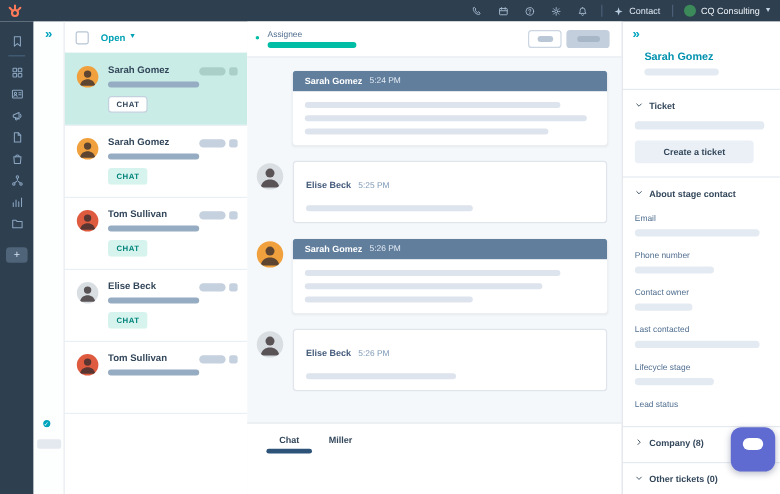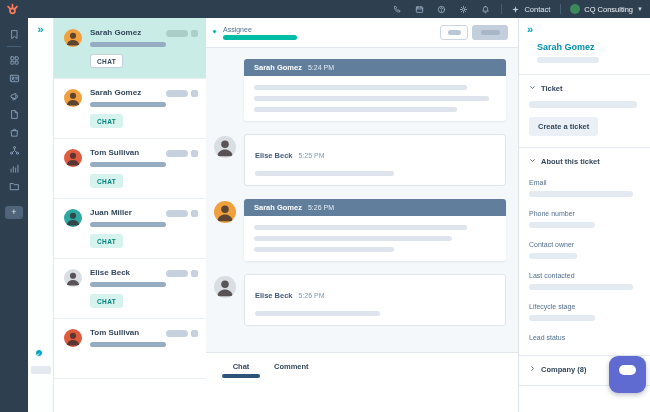--- a/index.html
+++ b/index.html
@@ -110,21 +110,21 @@
   #panel { width:132px; background:#fff; border-left:1px solid #dfe3eb; flex:0 0 132px; font-size:7.5px; position:relative; }
   .panel-expand { color:#00a4bd; font-size:11px; font-weight:bold; margin:5px 0 0 8px; cursor:pointer; line-height:12px; }
   .contact-row { display:flex; align-items:flex-start; margin-top:4px; padding:0 10px; }
   .contact-col { margin-left:8px; padding-top:3px; }
   .contact-name { color:#0091ae; font-size:9px; font-weight:bold; cursor:pointer; }
   .contact-bar { margin-top:5px; width:62px; height:6px; border-radius:3px; background:#e4eaf1; }
   .pdiv { height:1px; background:#e5eaf0; margin-top:11px; }
   .sec-head { display:flex; align-items:center; gap:5px; color:#33475b; font-weight:bold; font-size:7.5px; cursor:pointer; }
   .sec { padding:9px 10px 0; }
   .sec-bar { margin-top:8px; width:108px; height:7px; border-radius:3px; background:#e4eaf1; }
-  .btn-light { display:inline-block; margin-top:9px; background:#eaf0f6; border-radius:3px; padding:5px 9px;
+  .btn-light { display:inline-block; margin-top:9px; background:#eaf0f6; border-radius:3px; padding:5px 24px;
     color:#33475b; font-size:7.5px; font-weight:bold; cursor:pointer; }
   .field-label { margin-top:13px; font-size:7px; color:#516f90; }
   .field-bar { margin-top:5px; height:6px; border-radius:3px; background:#e4eaf1; }
 
   
   #widget { position:absolute; right:4px; bottom:19px; width:37px; height:37px; border-radius:9px;
     background:#5f6bd0; cursor:pointer; box-shadow:0 2px 5px rgba(40,50,90,.3); }
   #widget .w-inner { position:absolute; left:10px; top:9px; width:17px; height:10px; border-radius:5px; background:#fff; }
 </style>
 </head>
@@ -253,20 +253,27 @@
       </div>
 
     <div id="strip">
       <span class="expand">»</span>
       <div class="strip-spacer"></div>
       <span id="strip-avatar"><span class="avatar" style="width: 20px; height: 20px;"><span class="ph" style="background: rgb(224, 104, 75);"></span><span class="check">✓</span></span></span>
       <div class="strip-pill"></div>
     </div>
 
     <div id="convlist">
+      <div class="list-head">
+        <span class="checkbox"></span>
+        <span class="filter">
+          <span>Open</span>
+          <span class="caret">▼</span>
+        </span>
+      </div>
       <div id="conv-items">
           <div class="conv-item selected">
             <span class="avatar conv-av" style="width: 18px; height: 18px;">
               <span class="ph" style="background: rgb(240, 161, 62);"><svg width="18" height="18" viewBox="0 0 24 24">
                   <circle cx="12" cy="9" r="4.1" fill="rgba(52,43,46,.78)"></circle>
                   <path d="M3.5 22c.8-4.8 4.4-7.2 8.5-7.2s7.7 2.4 8.5 7.2z" fill="rgba(52,43,46,.78)"></path>
                 </svg></span>
             </span>
             <div class="conv-body"><span class="conv-name">Sarah Gomez</span><div class="conv-bar"></div><span class="conv-tag">CHAT</span></div>
             <div class="conv-meta">
@@ -288,33 +295,20 @@
             </div>
           </div>
           <div class="conv-item">
             <span class="avatar conv-av" style="width: 18px; height: 18px;">
               <span class="ph" style="background: rgb(223, 91, 63);"><svg width="18" height="18" viewBox="0 0 24 24">
                   <circle cx="12" cy="9" r="4.1" fill="rgba(52,43,46,.78)"></circle>
                   <path d="M3.5 22c.8-4.8 4.4-7.2 8.5-7.2s7.7 2.4 8.5 7.2z" fill="rgba(52,43,46,.78)"></path>
                 </svg></span>
             </span>
             <div class="conv-body"><span class="conv-name">Tom Sullivan</span><div class="conv-bar"></div><span class="conv-tag">CHAT</span></div>
-            <div class="conv-meta">
-              <span class="meta-pill"></span>
-              <span class="meta-sq"></span>
-            </div>
-          </div>
-          <div class="conv-item">
-            <span class="avatar conv-av" style="width: 18px; height: 18px;">
-              <span class="ph" style="background: rgb(47, 167, 163);"><svg width="18" height="18" viewBox="0 0 24 24">
-                  <circle cx="12" cy="9" r="4.1" fill="rgba(52,43,46,.78)"></circle>
-                  <path d="M3.5 22c.8-4.8 4.4-7.2 8.5-7.2s7.7 2.4 8.5 7.2z" fill="rgba(52,43,46,.78)"></path>
-                </svg></span>
-            </span>
-            <div class="conv-body"><span class="conv-name">Juan Miller</span><div class="conv-bar"></div><span class="conv-tag">CHAT</span></div>
             <div class="conv-meta">
               <span class="meta-pill"></span>
               <span class="meta-sq"></span>
             </div>
           </div>
           <div class="conv-item">
             <span class="avatar conv-av" style="width: 18px; height: 18px;">
               <span class="ph" style="background: rgb(217, 222, 227);"><svg width="18" height="18" viewBox="0 0 24 24">
                   <circle cx="12" cy="9" r="4.1" fill="rgba(52,43,46,.78)"></circle>
                   <path d="M3.5 22c.8-4.8 4.4-7.2 8.5-7.2s7.7 2.4 8.5 7.2z" fill="rgba(52,43,46,.78)"></path>
@@ -423,21 +417,21 @@
             </div>
             <div class="msg-card visitor">
               <div class="visitor-head"><span class="sender">Elise Beck</span><span class="time">5:26 PM</span></div>
               <div class="redline" style="width:52%"></div>
             </div>
           </div>
         </div>
       <div class="composer">
         <div class="tabs" id="tabs">
             <span class="tab active">Chat</span>
-            <span class="tab">Comment</span>
+            <span class="tab">Miller</span>
           </div>
         <div class="tab-underline"></div>
       </div>
     </div>
 
     <div id="panel">
       <div class="panel-expand">»</div>
       <div class="contact-row">
         <span id="panel-avatar"><span class="avatar" style="width: 28px; height: 28px;"><span class="ph" style="background: rgb(240, 161, 62);"></span></span></span>
         <div class="contact-col">
@@ -457,21 +451,21 @@
         <div class="sec-bar"></div>
         <span class="btn-light">Create a ticket</span>
       </div>
       <div class="pdiv"></div>
 
       <div class="sec">
         <div class="sec-head">
           <span class="chev" id="chev-about"><svg width="7" height="7" viewBox="0 0 24 24" fill="none" stroke="#33475b" stroke-width="2.6" stroke-linecap="round" stroke-linejoin="round">
                 <path d="M5.5 9l6.5 6.5L18.5 9"></path>
               </svg></span>
-          <span>About this ticket</span>
+          <span>About stage contact</span>
         </div>
         <div id="about-fields">
             <div class="field-label">Email</div>
             <div class="field-bar" style="width: 104px;"></div>
             <div class="field-label">Phone number</div>
             <div class="field-bar" style="width: 66px;"></div>
             <div class="field-label">Contact owner</div>
             <div class="field-bar" style="width: 48px;"></div>
             <div class="field-label">Last contacted</div>
             <div class="field-bar" style="width: 104px;"></div>
@@ -485,19 +479,27 @@
       <div class="sec">
         <div class="sec-head">
           <span class="chev" id="chev-company"><svg width="7" height="7" viewBox="0 0 24 24" fill="none" stroke="#33475b" stroke-width="2.6" stroke-linecap="round" stroke-linejoin="round">
                 <path d="M9 5.5l6.5 6.5L9 18.5"></path>
               </svg></span>
           <span>Company (8)</span>
         </div>
       </div>
       <div class="pdiv"></div>
 
+      <div class="sec">
+        <div class="sec-head">
+          <span class="chev" id="chev-other"><svg width="7" height="7" viewBox="0 0 24 24" fill="none" stroke="#33475b" stroke-width="2.6" stroke-linecap="round" stroke-linejoin="round">
+                <path d="M5.5 9l6.5 6.5L18.5 9"></path>
+              </svg></span>
+          <span>Other tickets (0)</span>
+        </div>
+      </div>
     </div>
   </div>
 
   <div id="widget">
     <div class="w-inner"></div>
   </div>
 </div>
 
 </body></html>

